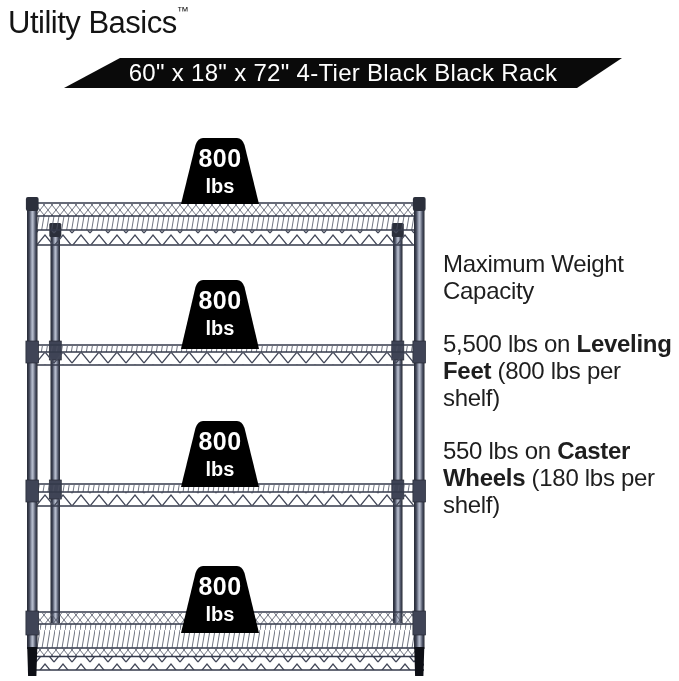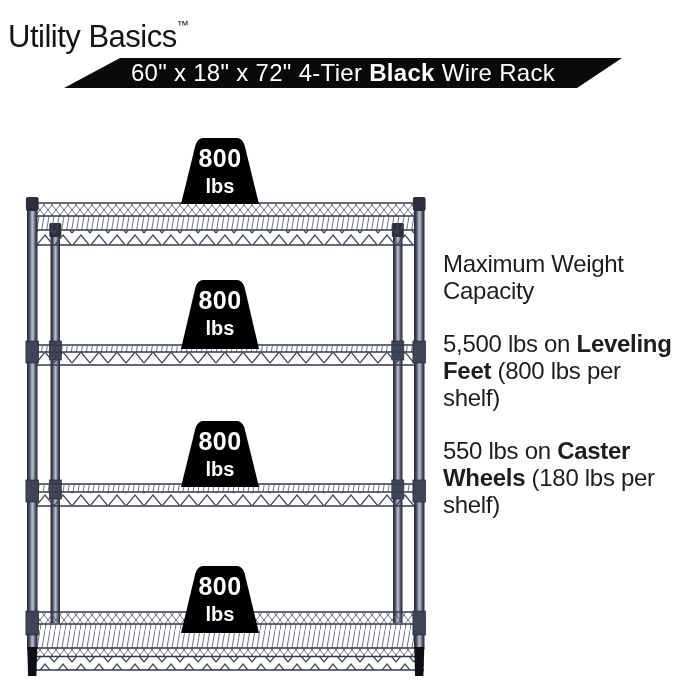--- a/index.html
+++ b/index.html
@@ -2,46 +2,46 @@
 <html><head>
 <meta charset="utf-8">
 <style>
   html,body{margin:0;padding:0;}
   body{
     width:679px;height:681px;position:relative;overflow:hidden;
     background:#ffffff;
     font-family:"Liberation Sans", sans-serif;
   }
   .brand{
-    position:absolute;left:8px;top:18px;
+    position:absolute;left:8px;top:4px;
     font-size:31px;color:#141414;letter-spacing:-0.5px;white-space:nowrap;
   }
   .brand sup{font-size:12px;vertical-align:18px;letter-spacing:0;}
   .banner{
     position:absolute;left:64px;top:58px;width:558px;height:30px;
     background:#0a0a0a;
     clip-path:polygon(56px 0, 558px 0, 513px 100%, 0 100%);
     color:#ffffff;text-align:center;line-height:30px;font-size:24px;
     letter-spacing:0.3px;white-space:nowrap;
   }
-  .banner .b{font-weight:bold;margin-top:10px;}
+  .banner .b{font-weight:normal;margin-top:10px;}
   .rack-svg{position:absolute;left:0;top:120px;}
   .info{
     position:absolute;left:443px;top:250px;width:238px;
     font-size:24px;line-height:27px;color:#1e1e1e;letter-spacing:-0.3px;
   }
   .info p{margin:0 0 26px 0;}
   .info .b{font-weight:bold;}
 </style>
 </head>
 <body>
 
 <div class="brand"><span>Utility Basics</span><sup>™</sup></div>
 
-<div class="banner"><span>60" x 18" x 72" 4-Tier </span><span class="b">Black</span><span> Wire Rack</span></div>
+<div class="banner"><span>60" x 18" x 72" 4-Tier </span><span class="b">Black</span><span> Black Rack</span></div>
 
 <svg class="rack-svg" width="460" height="561" viewBox="0 120 460 561" xmlns="http://www.w3.org/2000/svg">
   <defs>
     <linearGradient id="postGrad" x1="0" y1="0" x2="1" y2="0">
       <stop offset="0" stop-color="#262a35"></stop>
       <stop offset="0.2" stop-color="#3e4354"></stop>
       <stop offset="0.45" stop-color="#a3aabc"></stop>
       <stop offset="0.55" stop-color="#b9bfce"></stop>
       <stop offset="0.8" stop-color="#4d5366"></stop>
       <stop offset="1" stop-color="#23262f"></stop>

